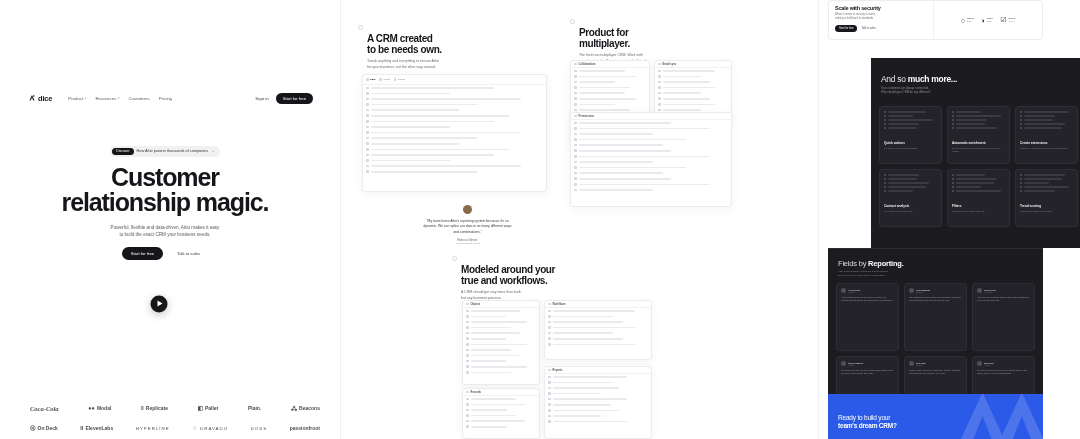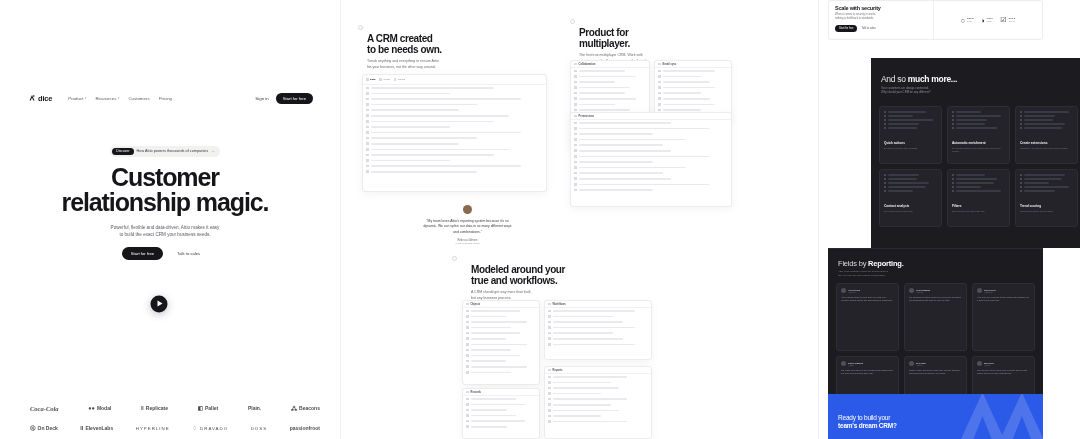--- a/index.html
+++ b/index.html
@@ -568,21 +568,21 @@
         <div>“My team loves Attio's reporting system because it's so</div>
         <div>dynamic. We can splice our data in so many different ways</div>
         <div>and combinations.”</div>
       </div>
       <div class="quote-name">Rebecca Gilmore</div>
       <div class="quote-role">Head of Growth, Ramp</div>
     </div>
 
     <div class="sec-head" style="left:100px; top:253px; width:170px">
       <span class="sec-bullet"></span>
-      <div style="margin-left:19px; margin-top:-7px">
+      <div style="margin-left:9px; margin-top:-7px">
         <div class="sec-title">Modeled around your</div>
         <div class="sec-title">true and workflows.</div>
         <div class="sec-sub">
           <div>A CRM should get way more than built,</div>
           <div>but any business process.</div>
         </div>
       </div>
     </div>
 
     <div class="card" style="left:110px; top:300px; width:78px; height:85px">

